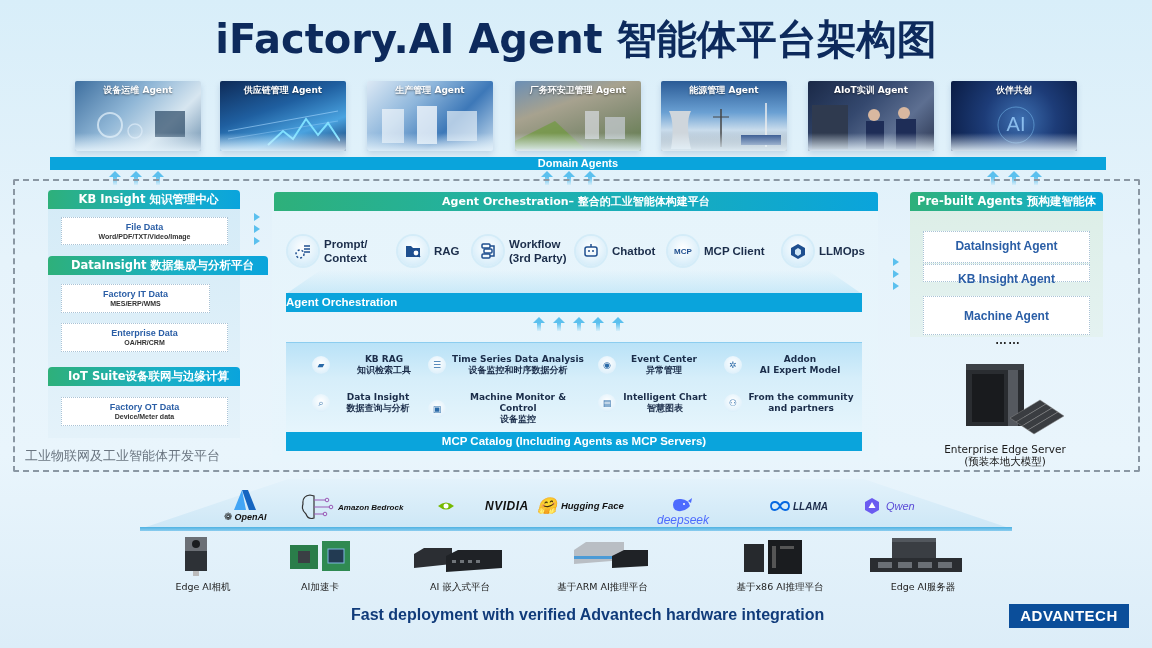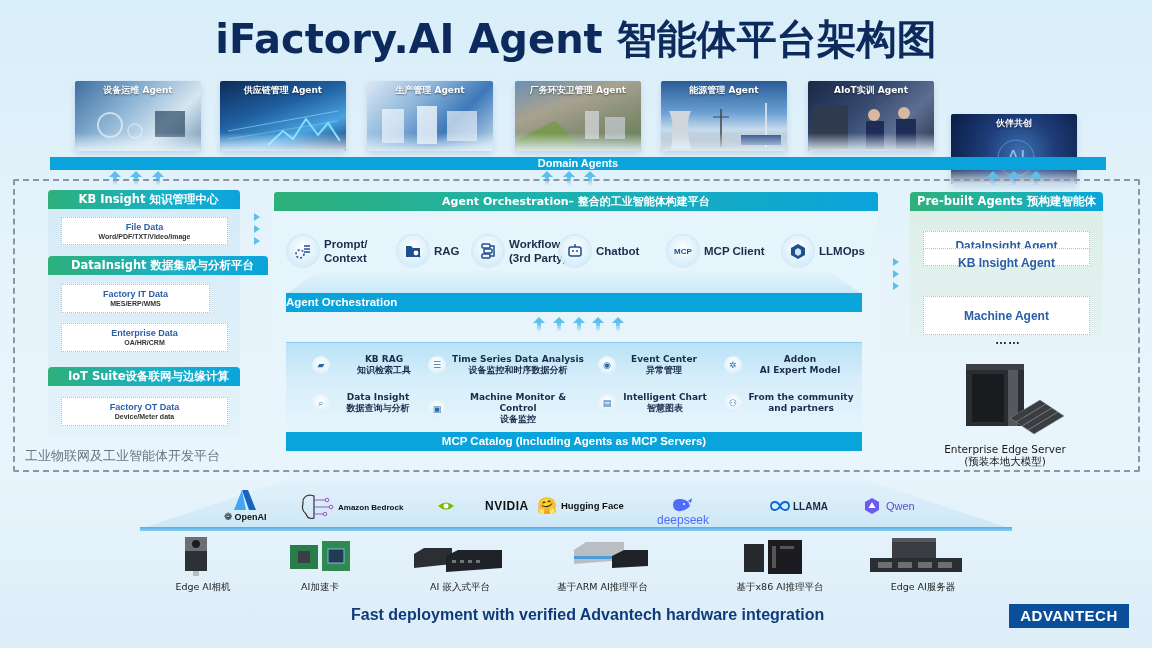--- a/index.html
+++ b/index.html
@@ -172,21 +172,21 @@
   
   .model-trap {
     left: 140px; top: 479px; width: 872px; height: 50px;
     background: linear-gradient(180deg, #e3f2fb 0%, #cde7f6 100%);
     clip-path: polygon(17% 0, 83% 0, 100% 100%, 0 100%);
   }
   .model-line {
     left: 140px; top: 527px; width: 872px; height: 4px;
     background: linear-gradient(180deg, #4fb2e2, #8ccdef);
   }
-  .logo { position: absolute; display: flex; align-items: center; font-weight: bold; }
+  .logo { position: absolute; display: flex; align-items: center; font-weight: bold; font-style: italic; }
 
   
   .hw-label {
     position: absolute; top: 581px; font-size: 9.5px; color: #222; text-align: center;
     font-family: "DejaVu Sans", sans-serif;
   }
   .footer-text {
     left: 351px; top: 606px; font-size: 16px; font-weight: bold; color: #103b7a;
   }
   .brand {
@@ -251,21 +251,21 @@
   <div class="lbl">AIoT实训 Agent</div>
   <svg class="abs" style="left:0;top:20px" width="126" height="48">
     <rect x="4" y="4" width="36" height="44" fill="#2f3a4f"></rect>
     <circle cx="66" cy="14" r="6" fill="#d9b8a0"></circle>
     <rect x="58" y="20" width="18" height="28" fill="#1e2d57"></rect>
     <circle cx="96" cy="12" r="6" fill="#d9b8a0"></circle>
     <rect x="88" y="18" width="20" height="30" fill="#1e2d57"></rect>
   </svg>
   <div class="fade"></div>
 </div>
-<div class="abs tile" style="left:951px;background:radial-gradient(circle at 55% 55%,#3d6fb0 0%,#1d3c78 45%,#0a1c44 100%);margin-top:33px;">
+<div class="abs tile" style="left:951px;background:radial-gradient(circle at 55% 55%,#3d6fb0 0%,#1d3c78 45%,#0a1c44 100%);">
   <div class="lbl">伙伴共创</div>
   <svg class="abs" style="left:20px;top:18px" width="90" height="48">
     <text x="45" y="32" font-size="20" fill="#9fd3ff" font-family="Liberation Sans, sans-serif" text-anchor="middle" opacity="0.8">AI</text>
     <circle cx="45" cy="26" r="18" fill="none" stroke="#7ec3f5" stroke-width="1" opacity="0.5"></circle>
   </svg>
   <div class="fade"></div>
 </div>
 
 <div class="abs domain-bar">Domain Agents</div>
 
@@ -346,21 +346,21 @@
         <rect x="3" y="12" width="8" height="4" rx="1" fill="none" stroke="#1f4f8f" stroke-width="1.5"></rect>
         <path d="M11 4 h4 v10 h-4" fill="none" stroke="#1f4f8f" stroke-width="1.5"></path>
         <rect x="5" y="7" width="8" height="4" rx="1" fill="none" stroke="#1f4f8f" stroke-width="1.5"></rect>
       </svg>
   </div>
   <div class="tl">
       <div>Workflow</div>
       <div>(3rd Party)</div>
     </div>
 </div>
-<div class="abs tool" style="left:560px;">
+<div class="abs tool" style="left:576px;">
   <div class="circ">
     <svg width="18" height="18" viewBox="0 0 18 18">
         <rect x="3" y="5" width="12" height="9" rx="2" fill="none" stroke="#1f4f8f" stroke-width="1.5"></rect>
         <line x1="9" y1="2" x2="9" y2="5" stroke="#1f4f8f" stroke-width="1.5"></line>
         <circle cx="7" cy="9" r="1" fill="#1f4f8f"></circle>
         <circle cx="11" cy="9" r="1" fill="#1f4f8f"></circle>
       </svg>
   </div>
   <div class="tl">
       <div>Chatbot</div>
@@ -453,21 +453,21 @@
 </div>
 <div class="abs mcp-bar">MCP Catalog (Including Agents as MCP Servers)</div>
 
 <div class="abs tri" style="left:893px;top:258px"></div>
 <div class="abs tri" style="left:893px;top:270px"></div>
 <div class="abs tri" style="left:893px;top:282px"></div>
 
 <div class="abs right-col"></div>
 <div class="abs pb-head">Pre-built Agents 预构建智能体</div>
 <div class="abs pb-box" style="top:231px;height:32px;line-height:28px;">DataInsight Agent</div>
-<div class="abs pb-box" style="top:248px;height:18px;line-height:28px;">KB Insight Agent</div>
+<div class="abs pb-box" style="top:264px;height:18px;line-height:28px;">KB Insight Agent</div>
 <div class="abs pb-box" style="top:296px;height:39px;line-height:38px;">Machine Agent</div>
 <div class="abs dots">……</div>
 
 <svg class="abs" style="left:960px;top:360px" width="110" height="80">
   <rect x="6" y="4" width="58" height="62" fill="#2a2d31"></rect>
   <rect x="6" y="4" width="58" height="6" fill="#3c4046"></rect>
   <rect x="48" y="10" width="10" height="56" fill="#55595f"></rect>
   <g fill="#15171a">
     <rect x="12" y="14" width="32" height="48" opacity="0.8"></rect>
   </g>

